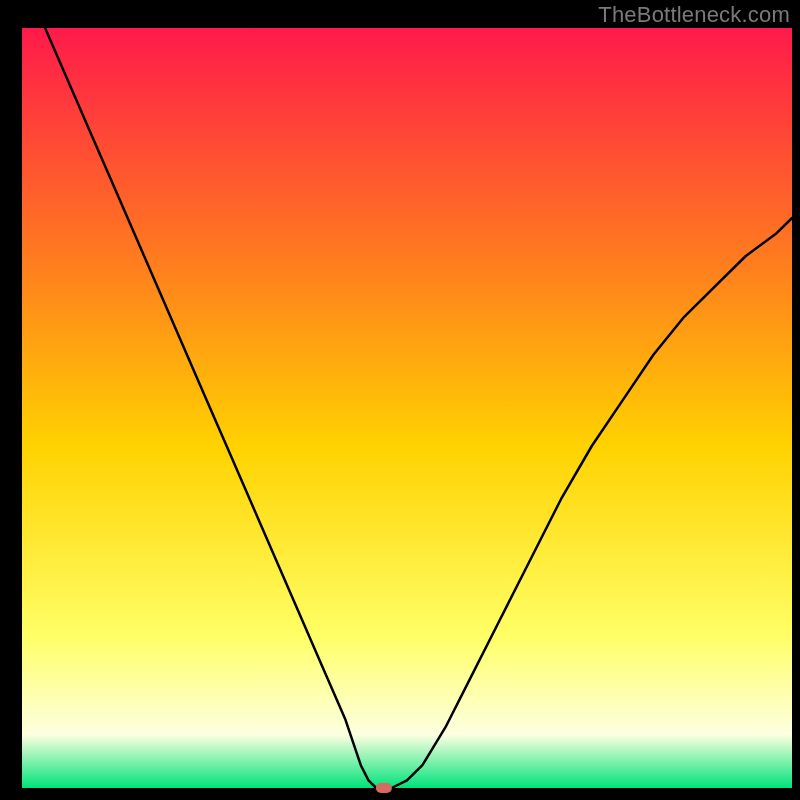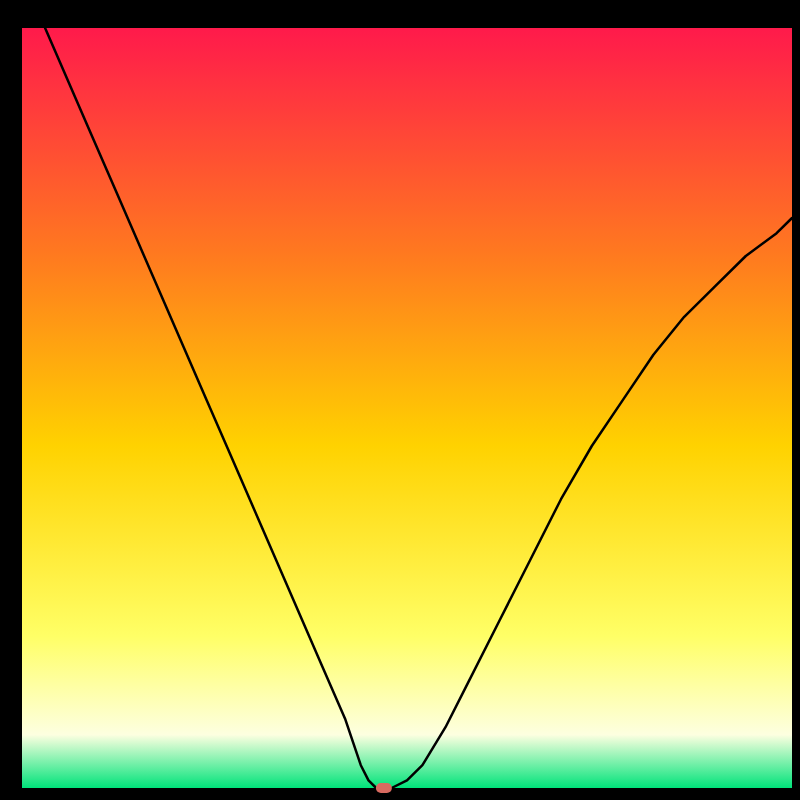--- a/index.html
+++ b/index.html
@@ -28,20 +28,21 @@
     letter-spacing: 0.2px;
   }
   svg {
     display: block;
   }
 </style>
 </head>
 <body>
 
 <div class="frame">
+  <div class="watermark">TheBottleneck.com</div>
   <svg id="chart-svg" width="800" height="800" viewBox="0 0 800 800">
     <defs>
       <linearGradient id="bg-grad" x1="0" y1="0" x2="0" y2="1">
         <stop id="g0" offset="0%" stop-color="#ff1a4b"></stop>
         <stop id="g1" offset="30%" stop-color="#ff7a1f"></stop>
         <stop id="g2" offset="55%" stop-color="#ffd200"></stop>
         <stop id="g3" offset="80%" stop-color="#ffff66"></stop>
         <stop id="g4" offset="93%" stop-color="#fdffe0"></stop>
         <stop id="g5" offset="100%" stop-color="#00e37a"></stop>
       </linearGradient>

